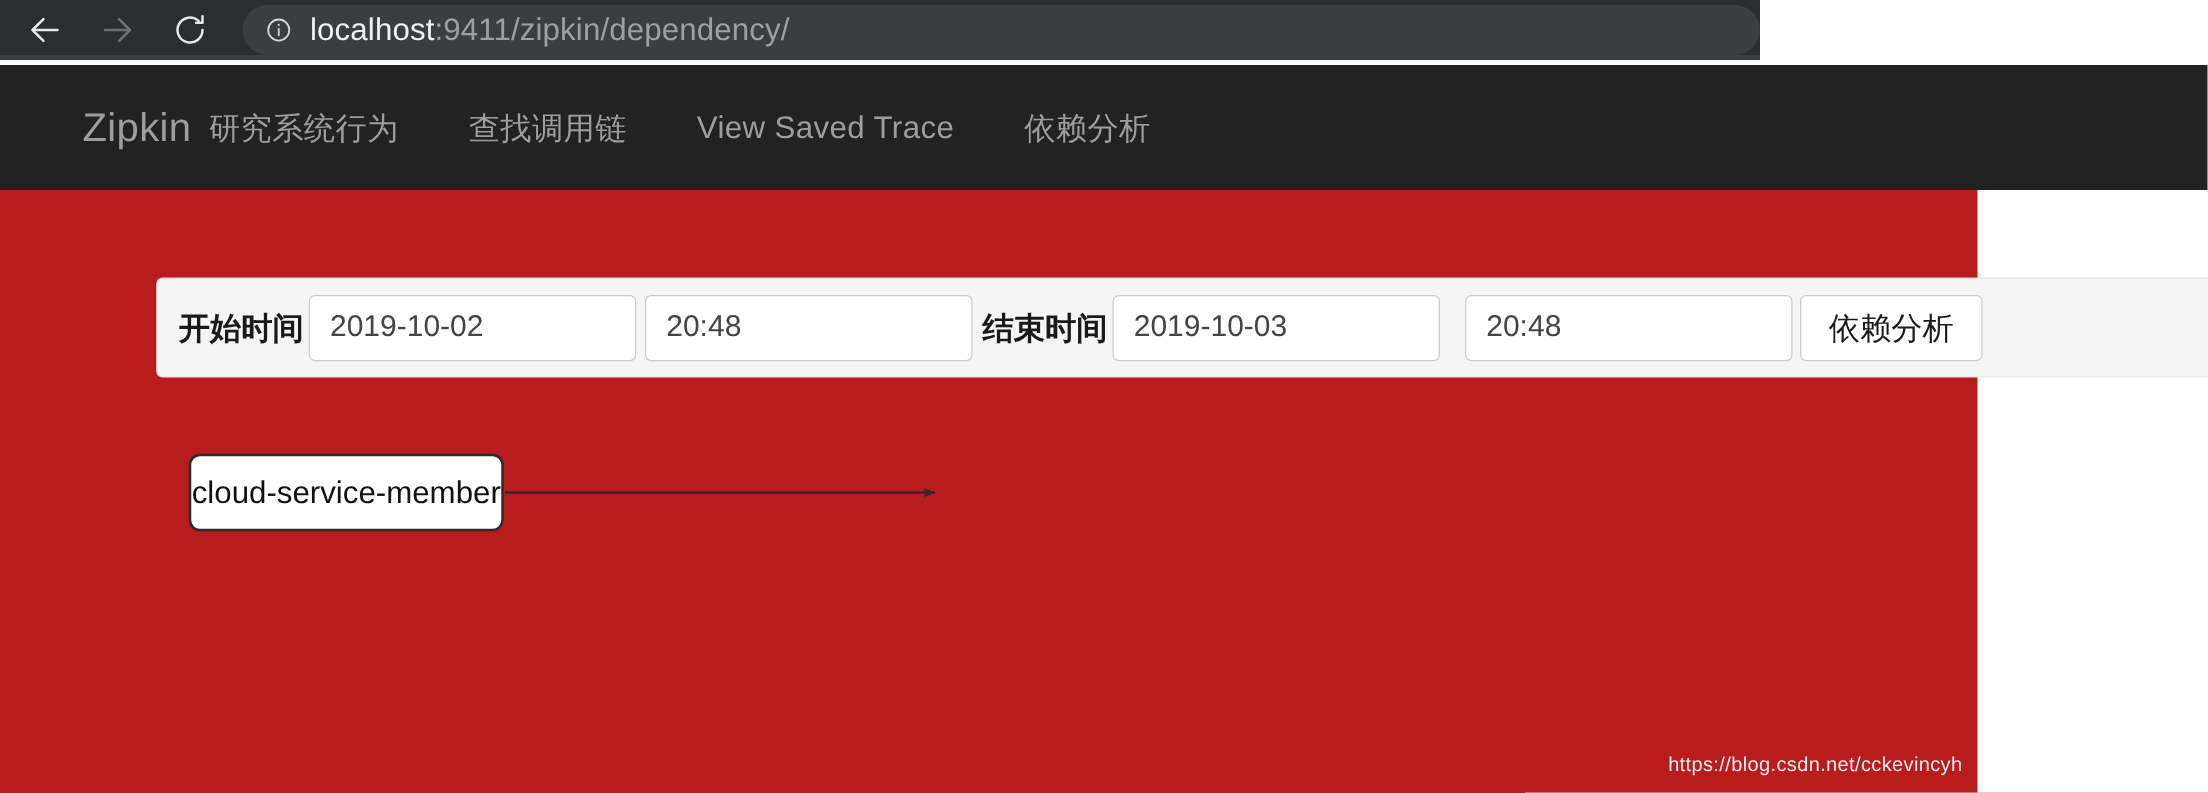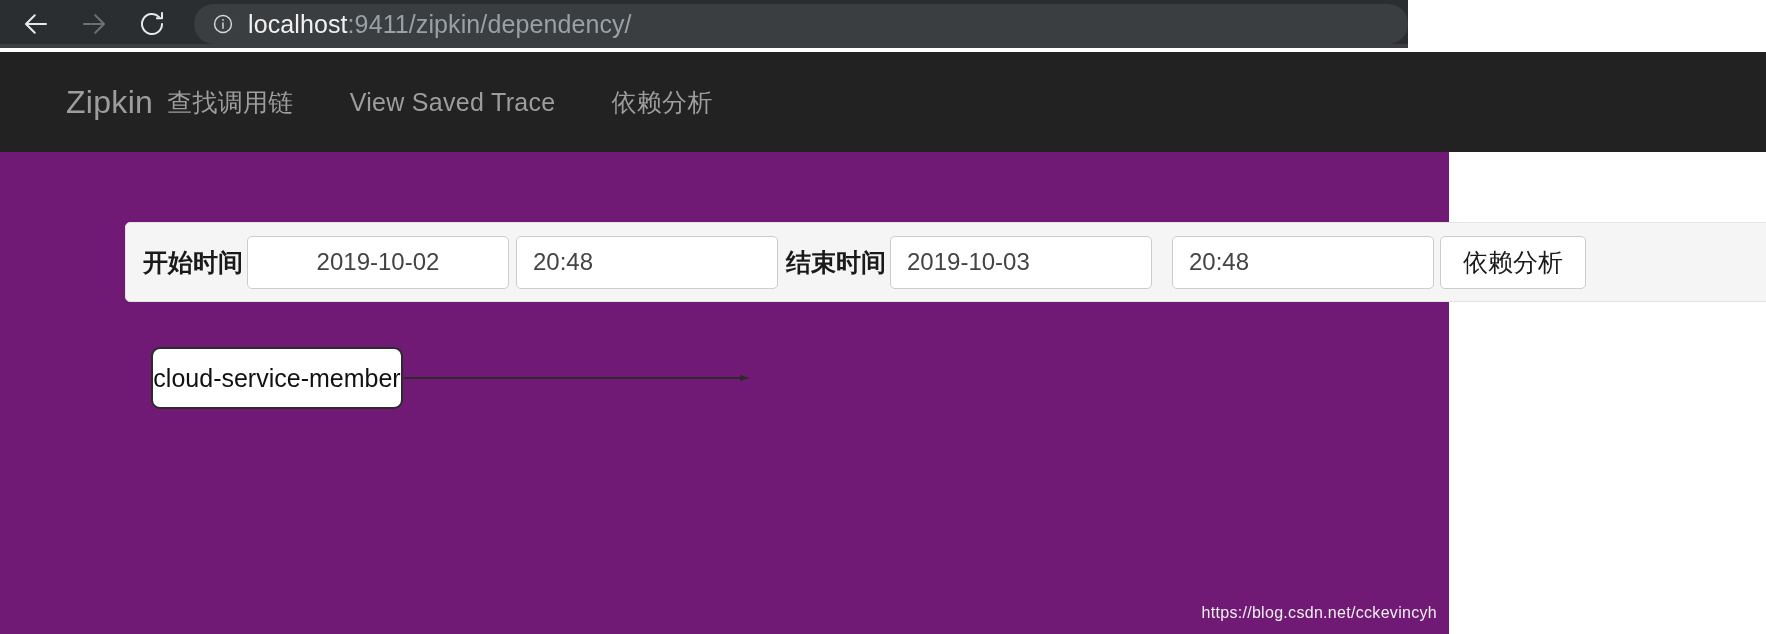--- a/index.html
+++ b/index.html
@@ -97,23 +97,23 @@
     white-space: nowrap;
   }
   #nav-link-behavior { margin-right: 56px; }
   #nav-link-find { margin-right: 56px; }
   #nav-link-saved { margin-right: 56px; }
 
   
   #page-body {
     position: absolute;
     left: 0; top: 152px;
-    width: 1449px;
+    width: 1582px;
     height: 482px;
-    background: #701a75;
+    background: #b91c1c;
   }
 
   
   #query-panel {
     position: absolute;
     left: 125px;
     top: 70px;
     width: 1700px;
     height: 80px;
     background: #f5f5f5;
@@ -138,21 +138,21 @@
     border: 1px solid #cccccc;
     border-radius: 5px;
     font-size: 24px;
     color: #444444;
     padding: 0 16px;
     font-family: "Liberation Sans", "DejaVu Sans", sans-serif;
     outline: none;
     display: flex;
     align-items: center;
   }
-  #start-date-input { width: 262px; margin-right: 7px; text-align: center; }
+  #start-date-input { width: 262px; margin-right: 7px; }
   #start-time-input { width: 262px; margin-right: 0; }
   #end-date-input   { width: 262px; margin-right: 20px; }
   #end-time-input   { width: 262px; margin-right: 6px; }
 
   #analyze-button {
     height: 53px;
     background: #ffffff;
     border: 1px solid #cccccc;
     border-radius: 5px;
     font-size: 25px;
@@ -163,21 +163,21 @@
     justify-content: center;
     white-space: nowrap;
     cursor: pointer;
     font-family: "Liberation Sans", "DejaVu Sans", sans-serif;
   }
 
   
   #dependency-graph {
     position: absolute;
     left: 0;
-    top: 175px;
+    top: 191px;
     width: 1766px;
     height: 160px;
   }
   .graph-node {
     position: absolute;
     height: 62px;
     background: #ffffff;
     border: 2px solid #2b2b2b;
     border-radius: 9px;
     display: flex;
@@ -253,20 +253,21 @@
         <circle cx="12" cy="7.6" r="0.95" fill="#d6d6d6" stroke="none"></circle>
       </svg>
     </span>
     <span id="url-text"><span id="url-host">localhost</span><span id="url-path">:9411/zipkin/dependency/</span></span>
   </div>
 
 </div>
 
 <div id="zipkin-navbar">
   <span id="brand-zipkin">Zipkin</span>
+  <span class="nav-link" id="nav-link-behavior">研究系统行为</span>
   <span class="nav-link" id="nav-link-find">查找调用链</span>
   <span class="nav-link" id="nav-link-saved">View Saved Trace</span>
   <span class="nav-link" id="nav-link-dependency">依赖分析</span>
 </div>
 
 <div id="page-body">
 
   <div id="query-panel">
     <span class="form-label">开始时间</span>
 

